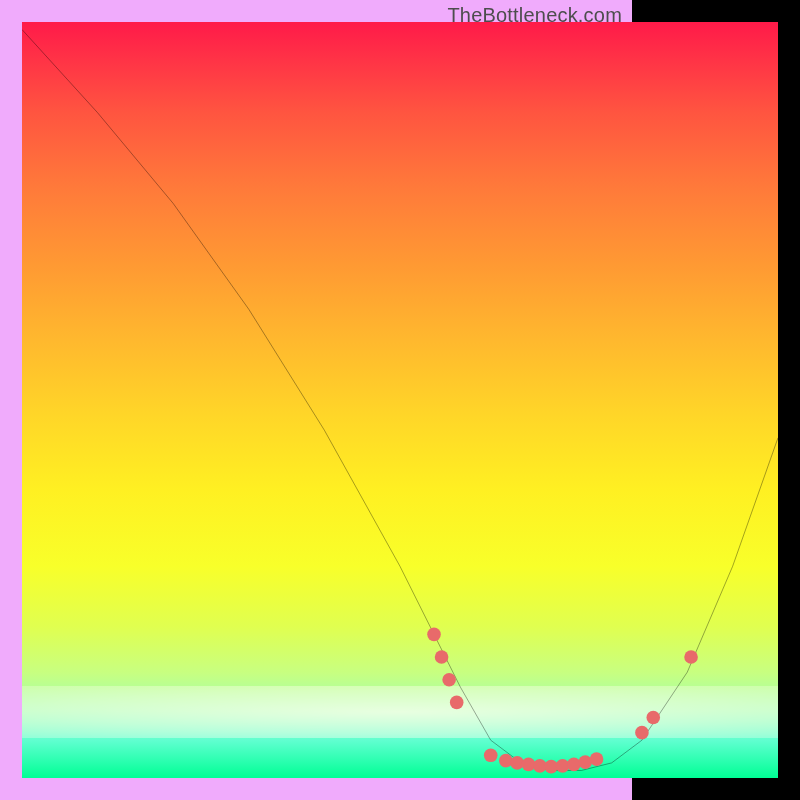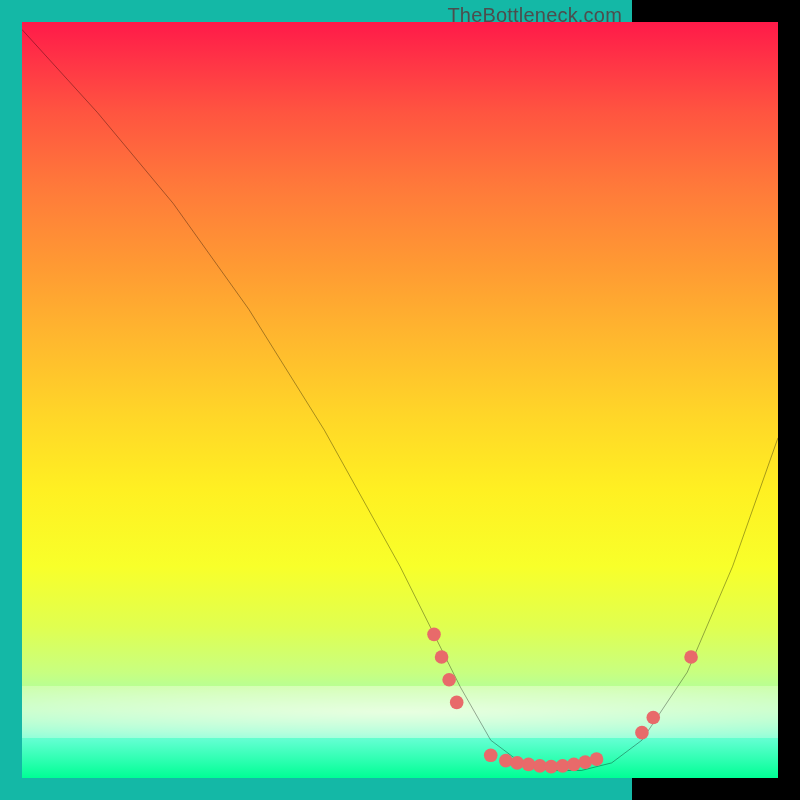--- a/index.html
+++ b/index.html
@@ -1,21 +1,21 @@
 <!DOCTYPE html>
 <html><head>
 <meta charset="utf-8">
 <style>
   * { margin: 0; padding: 0; box-sizing: border-box; }
   html, body { width: 800px; height: 800px; overflow: hidden; background: #000; }
   .chart-container {
     position: relative;
     width: 632px;
     height: 800px;
-    background: #14b8a6;
+    background: #f0abfc;
   }
   .plot-area {
     position: absolute;
     left: 22px;
     top: 22px;
     width: 756px;
     height: 756px;
     background: linear-gradient(to bottom,
       #ff1a49 0%,
       #ff3346 5%,

